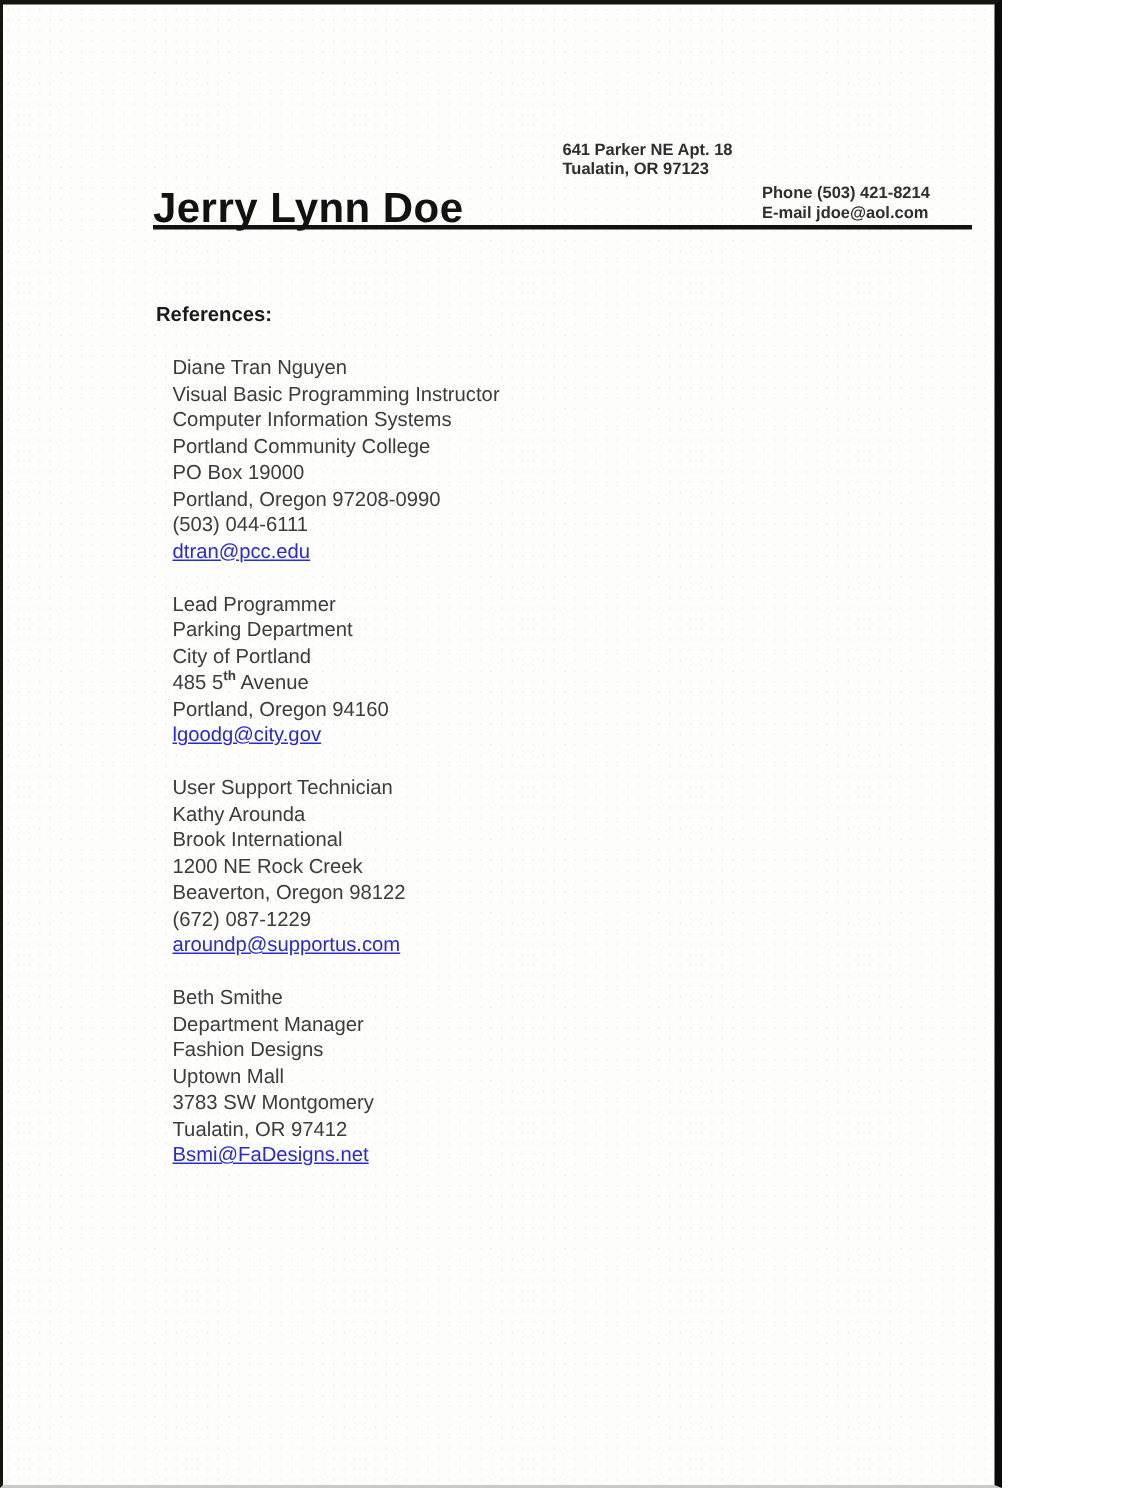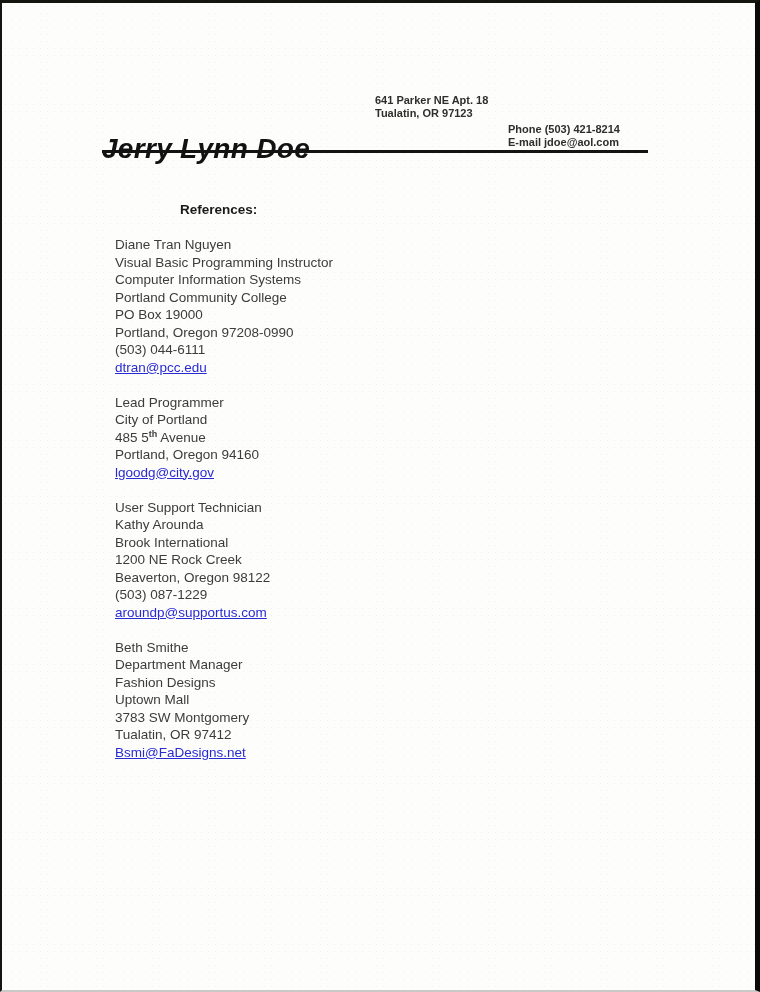--- a/index.html
+++ b/index.html
@@ -8,21 +8,21 @@
     --heading-color:#1a1a1a;
   }
   html,body{margin:0;padding:0;}
   body{
     width:760px;height:992px;
     font-family:"Liberation Sans", sans-serif;
     background:#ffffff;
   }
   .page{
     position:relative;
-    width:760px;height:992px;
+    width:668px;height:992px;
     box-sizing:border-box;
     background-color:#fdfdfc;
     background-image:radial-gradient(#f0f0ed 0.6px, transparent 0.7px);
     background-size:7px 7px;
     border-top:3px solid #15150f;
     border-left:2px solid #15150f;
     border-right:5px solid #0a0a0a;
     border-bottom:2px solid #c9c9c5;
     overflow:hidden;
   }
@@ -32,47 +32,45 @@
     font-size:11px;
     font-weight:bold;
     line-height:13px;
     color:#2e2e2e;
     white-space:nowrap;
   }
   .contact-col.address{left:373px;}
   .contact-col.details{left:506px;margin-top:29px;}
   .doc-name{
     position:absolute;
-    top:130px;left:100px;
+    top:120px;left:100px;
     margin:0;
     font-size:28px;
     font-weight:bold;
     letter-spacing:0.3px;
     color:#121212;
     white-space:nowrap;
-    font-style:italic;
   }
   .title-rule{
     position:absolute;
     top:147px;left:100px;
     width:546px;height:3px;
     background:#131313;
   }
   .references{
     position:absolute;
     top:198px;left:102px;
     font-size:13.5px;
     line-height:17.5px;
     color:var(--text-color);
   }
   .ref-heading{
     font-weight:bold;
     color:var(--heading-color);
     margin-bottom:17.5px;
-    text-align:center;
   }
   .ref-block{margin-bottom:17.5px;}
   .ref-line{white-space:nowrap;margin-left:11px;}
   .ref-line sup{
     font-size:9px;
     line-height:0;
     vertical-align:super;
     font-weight:bold;
   }
   a.ref-email{
@@ -106,32 +104,33 @@
           <div class="ref-line">Visual Basic Programming Instructor</div>
           <div class="ref-line">Computer Information Systems</div>
           <div class="ref-line">Portland Community College</div>
           <div class="ref-line">PO Box 19000</div>
           <div class="ref-line">Portland, Oregon 97208-0990</div>
           <div class="ref-line">(503) 044-6111</div>
           <div class="ref-line"><a class="ref-email" href="#">dtran@pcc.edu</a></div>
         </div>
         <div class="ref-block">
           <div class="ref-line">Lead Programmer</div>
+          <div class="ref-line">Parking Department</div>
           <div class="ref-line">City of Portland</div>
           <div class="ref-line">485 5<sup>th</sup> Avenue</div>
           <div class="ref-line">Portland, Oregon 94160</div>
           <div class="ref-line"><a class="ref-email" href="#">lgoodg@city.gov</a></div>
         </div>
         <div class="ref-block">
           <div class="ref-line">User Support Technician</div>
           <div class="ref-line">Kathy Arounda</div>
           <div class="ref-line">Brook International</div>
           <div class="ref-line">1200 NE Rock Creek</div>
           <div class="ref-line">Beaverton, Oregon 98122</div>
-          <div class="ref-line">(503) 087-1229</div>
+          <div class="ref-line">(672) 087-1229</div>
           <div class="ref-line"><a class="ref-email" href="#">aroundp@supportus.com</a></div>
         </div>
         <div class="ref-block">
           <div class="ref-line">Beth Smithe</div>
           <div class="ref-line">Department Manager</div>
           <div class="ref-line">Fashion Designs</div>
           <div class="ref-line">Uptown Mall</div>
           <div class="ref-line">3783 SW Montgomery</div>
           <div class="ref-line">Tualatin, OR 97412</div>
           <div class="ref-line"><a class="ref-email" href="#">Bsmi@FaDesigns.net</a></div>

